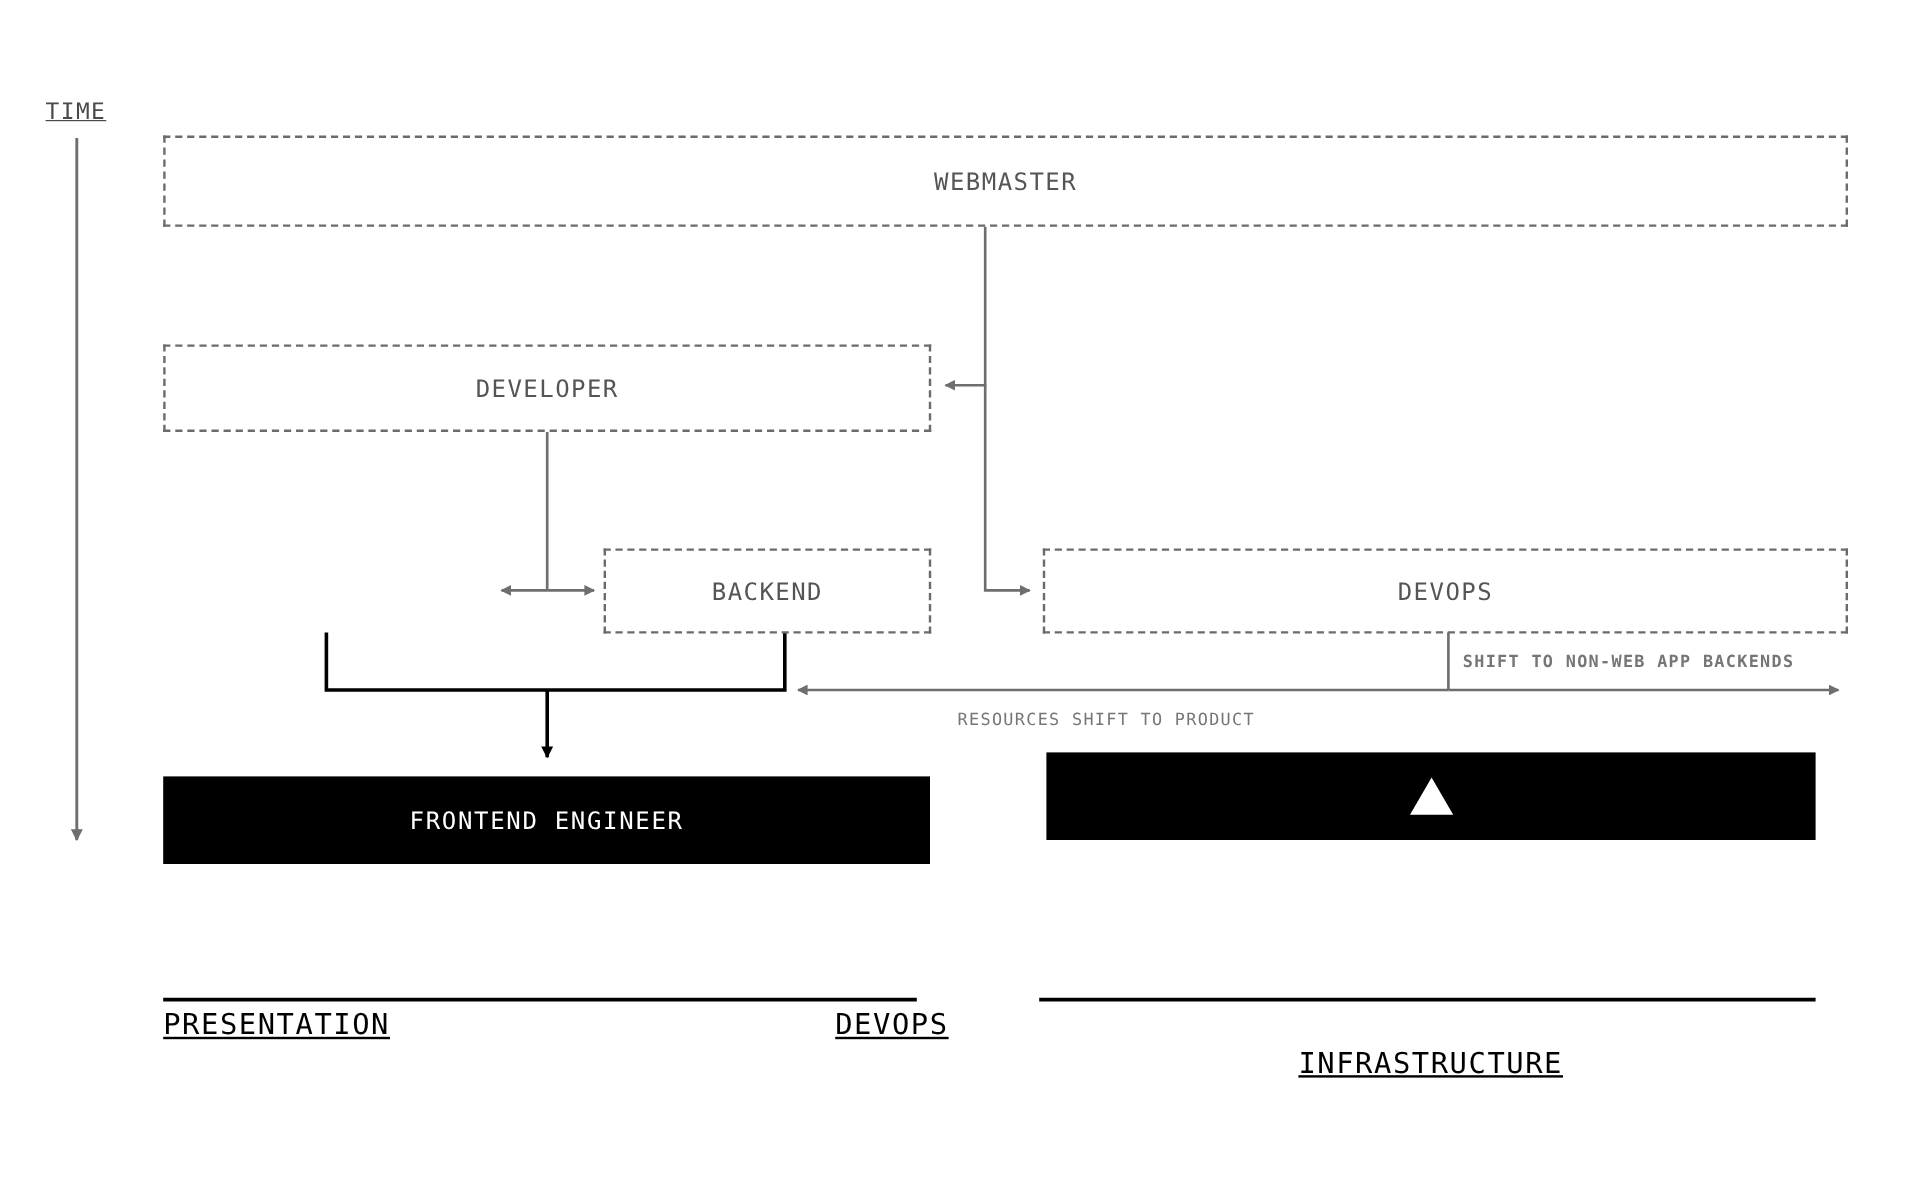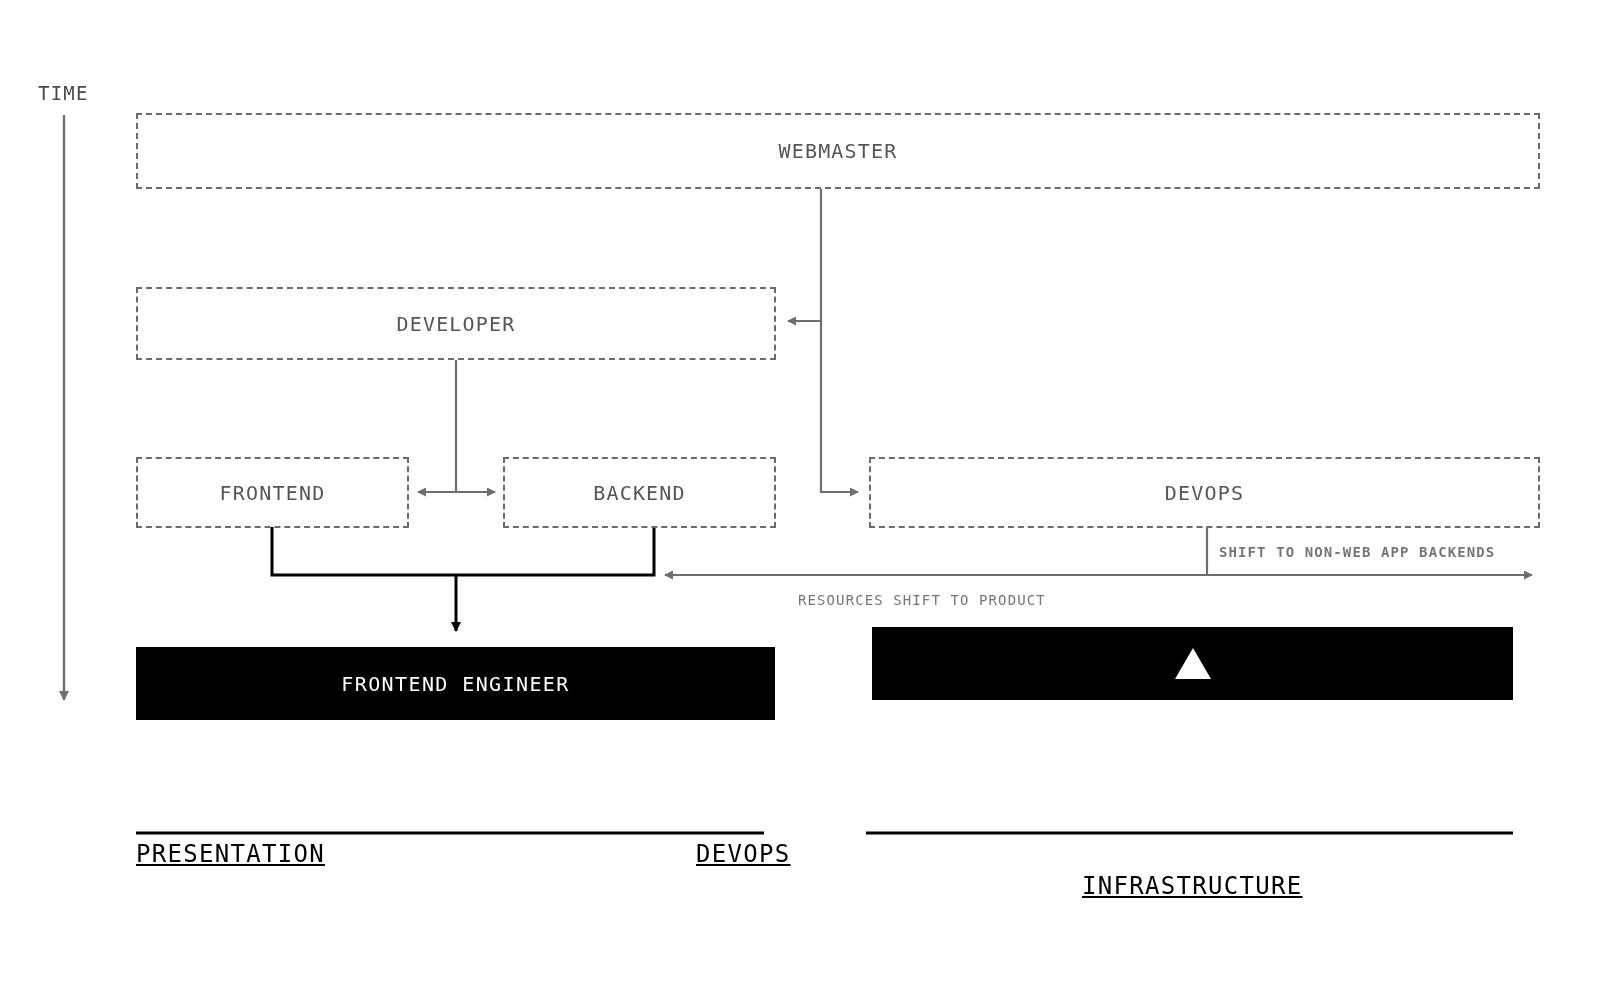--- a/index.html
+++ b/index.html
@@ -135,33 +135,30 @@
     <g>
       <line x1="1207" y1="575" x2="1532" y2="575" stroke="#6e6e6e" stroke-width="2.2" marker-end="url(#ah-grey-right)"></line>
     </g>
 
     <g>
       <line x1="136" y1="833" x2="764" y2="833" stroke="#000000" stroke-width="3"></line>
       <line x1="866" y1="833" x2="1513" y2="833" stroke="#000000" stroke-width="3"></line>
     </g>
   </svg>
 
-  <div class="axis-label" style="left:38px; top:82px;">TIME</div>
+  <div class="axis-label" style="left:38px; top:82px;text-decoration:underline;">TIME</div>
 
   <div class="node dashed-box" style="left:136px; top:113px; width:1404px; height:76px;">
     <span class="label">WEBMASTER</span>
   </div>
 
   <div class="node dashed-box" style="left:136px; top:287px; width:640px; height:73px;">
     <span class="label">DEVELOPER</span>
   </div>
 
-  <div class="node dashed-box" style="left:136px; top:457px; width:273px; height:71px;">
-    <span class="label">FRONTEND</span>
-  </div>
 
   <div class="node dashed-box" style="left:869px; top:457px; width:671px; height:71px;">
     <span class="label">DEVOPS</span>
   </div>
 
   <div class="node dashed-box" style="left:503px; top:457px; width:273px; height:71px;">
     <span class="label">BACKEND</span>
   </div>
 
   <div class="flow-label" style="left:798px; top:544px;margin-top:48px;">RESOURCES SHIFT TO PRODUCT</div>

